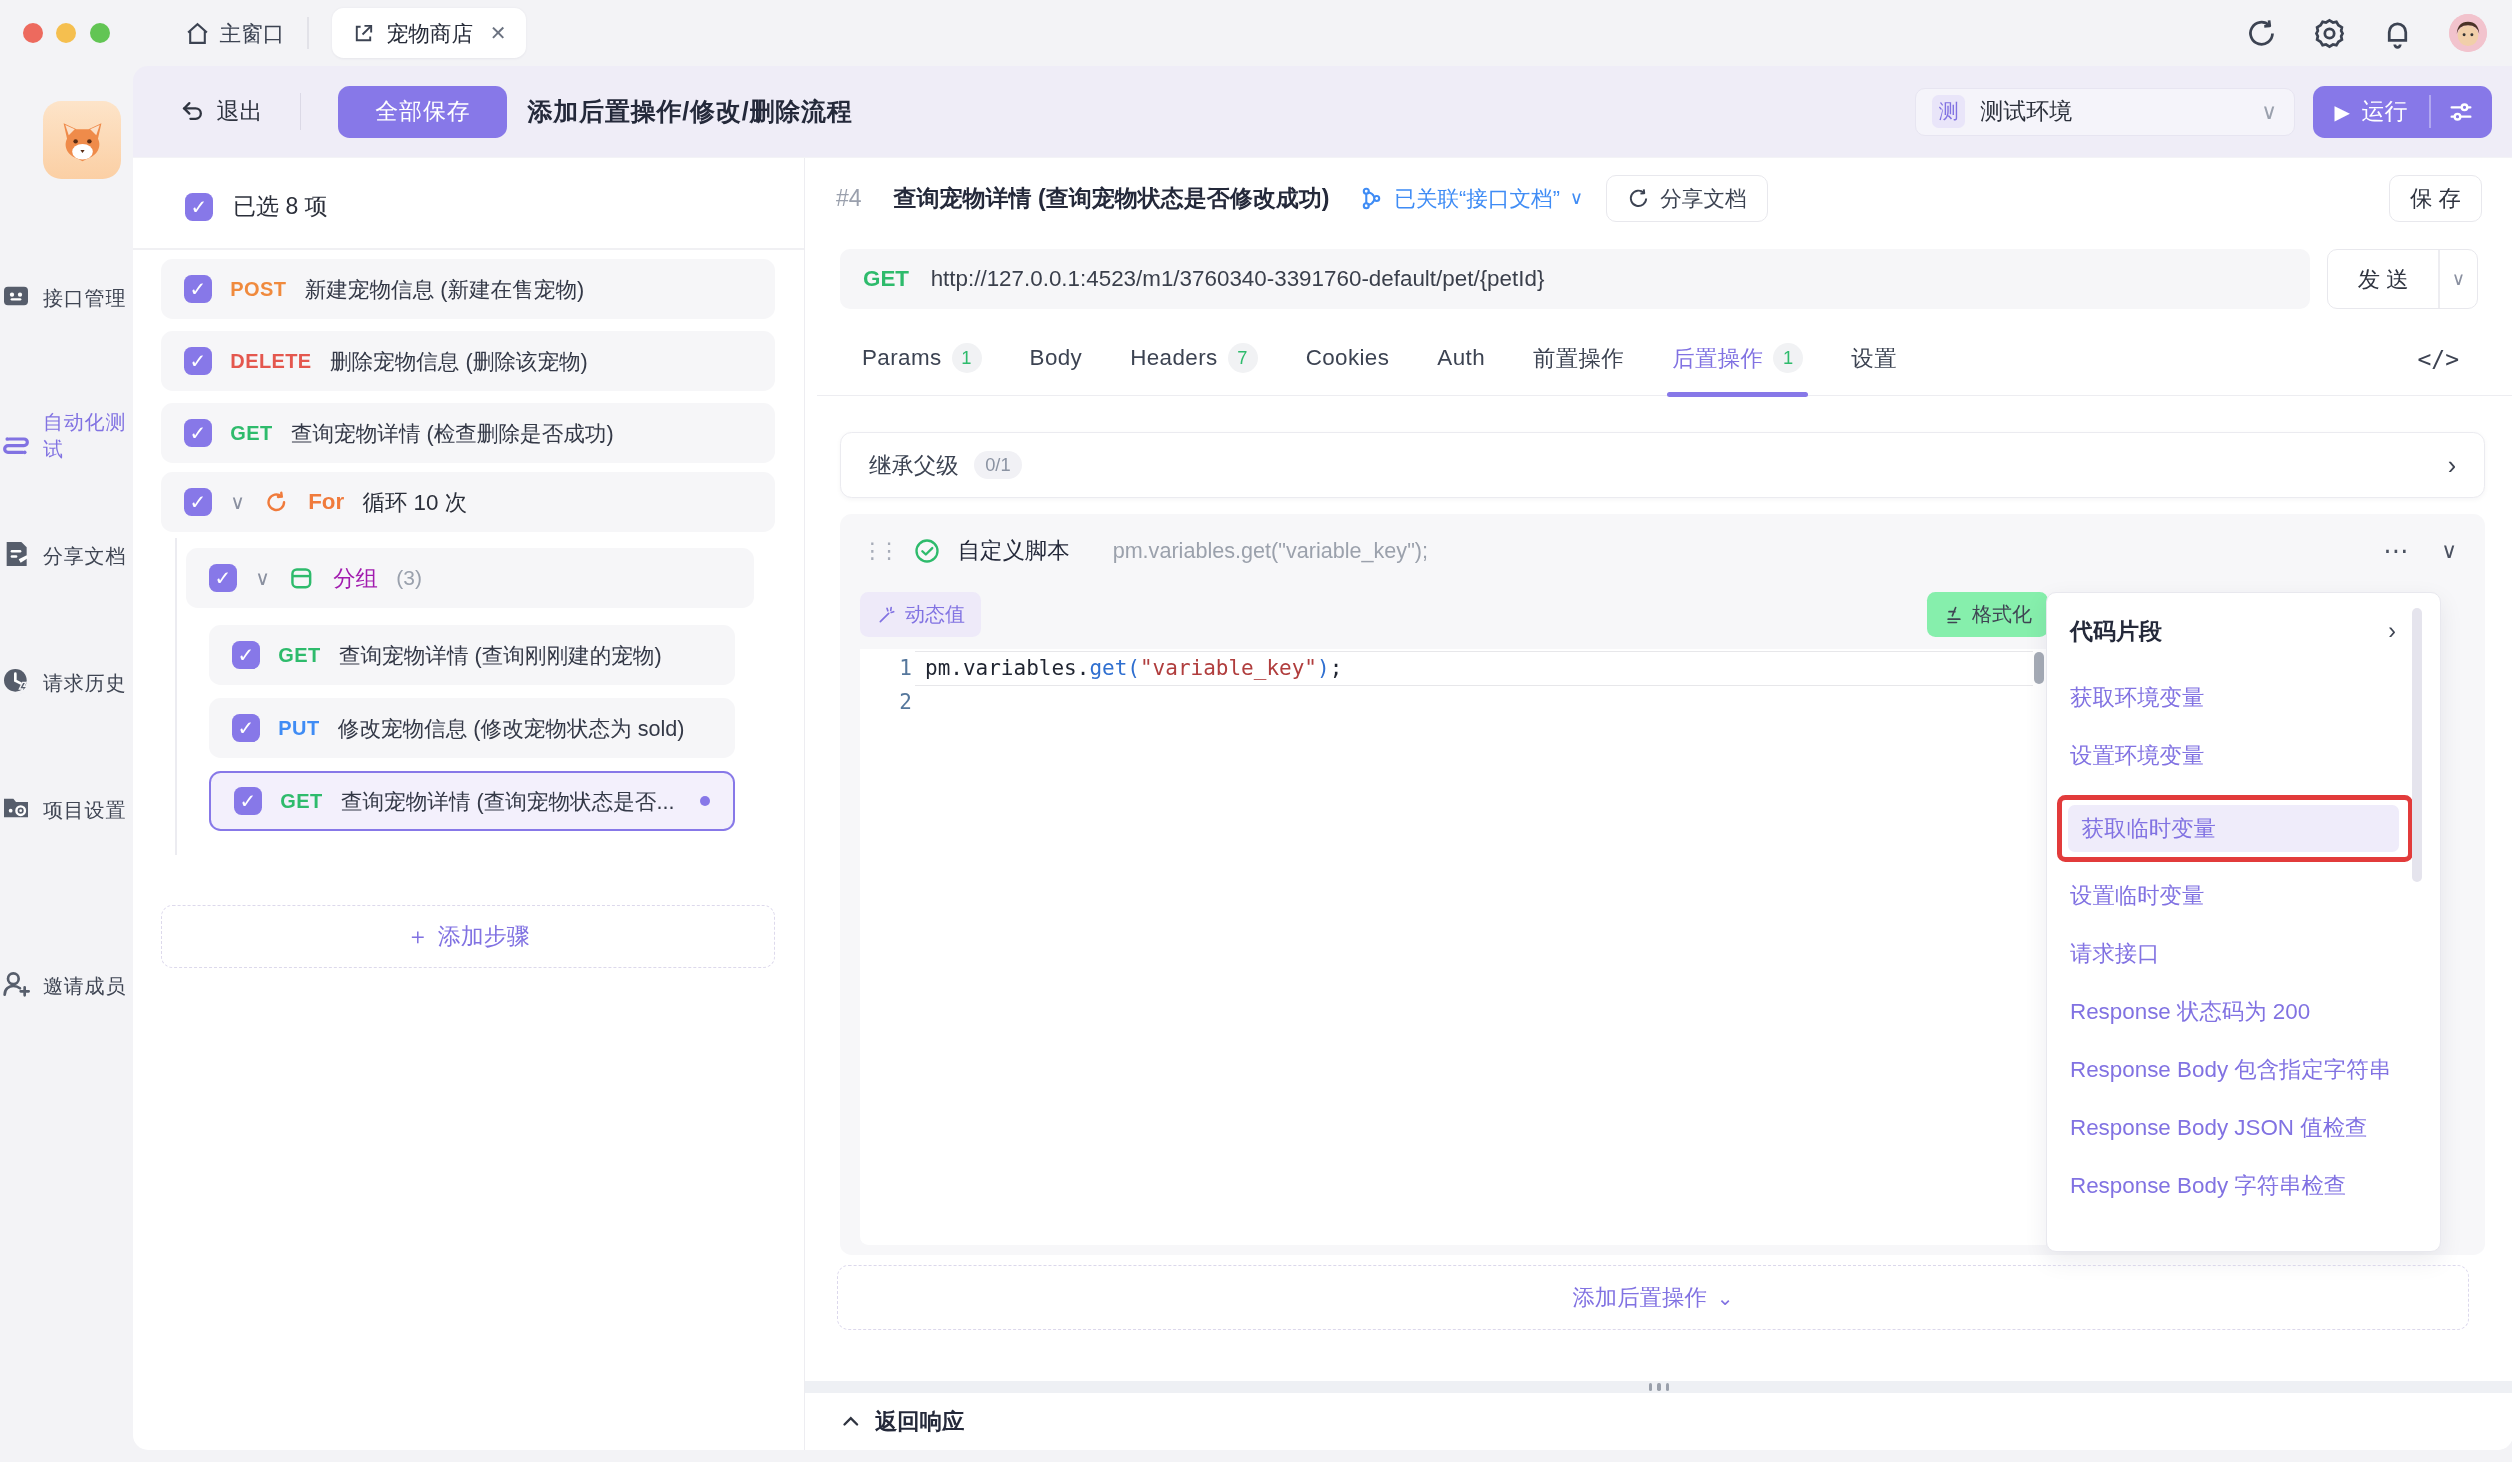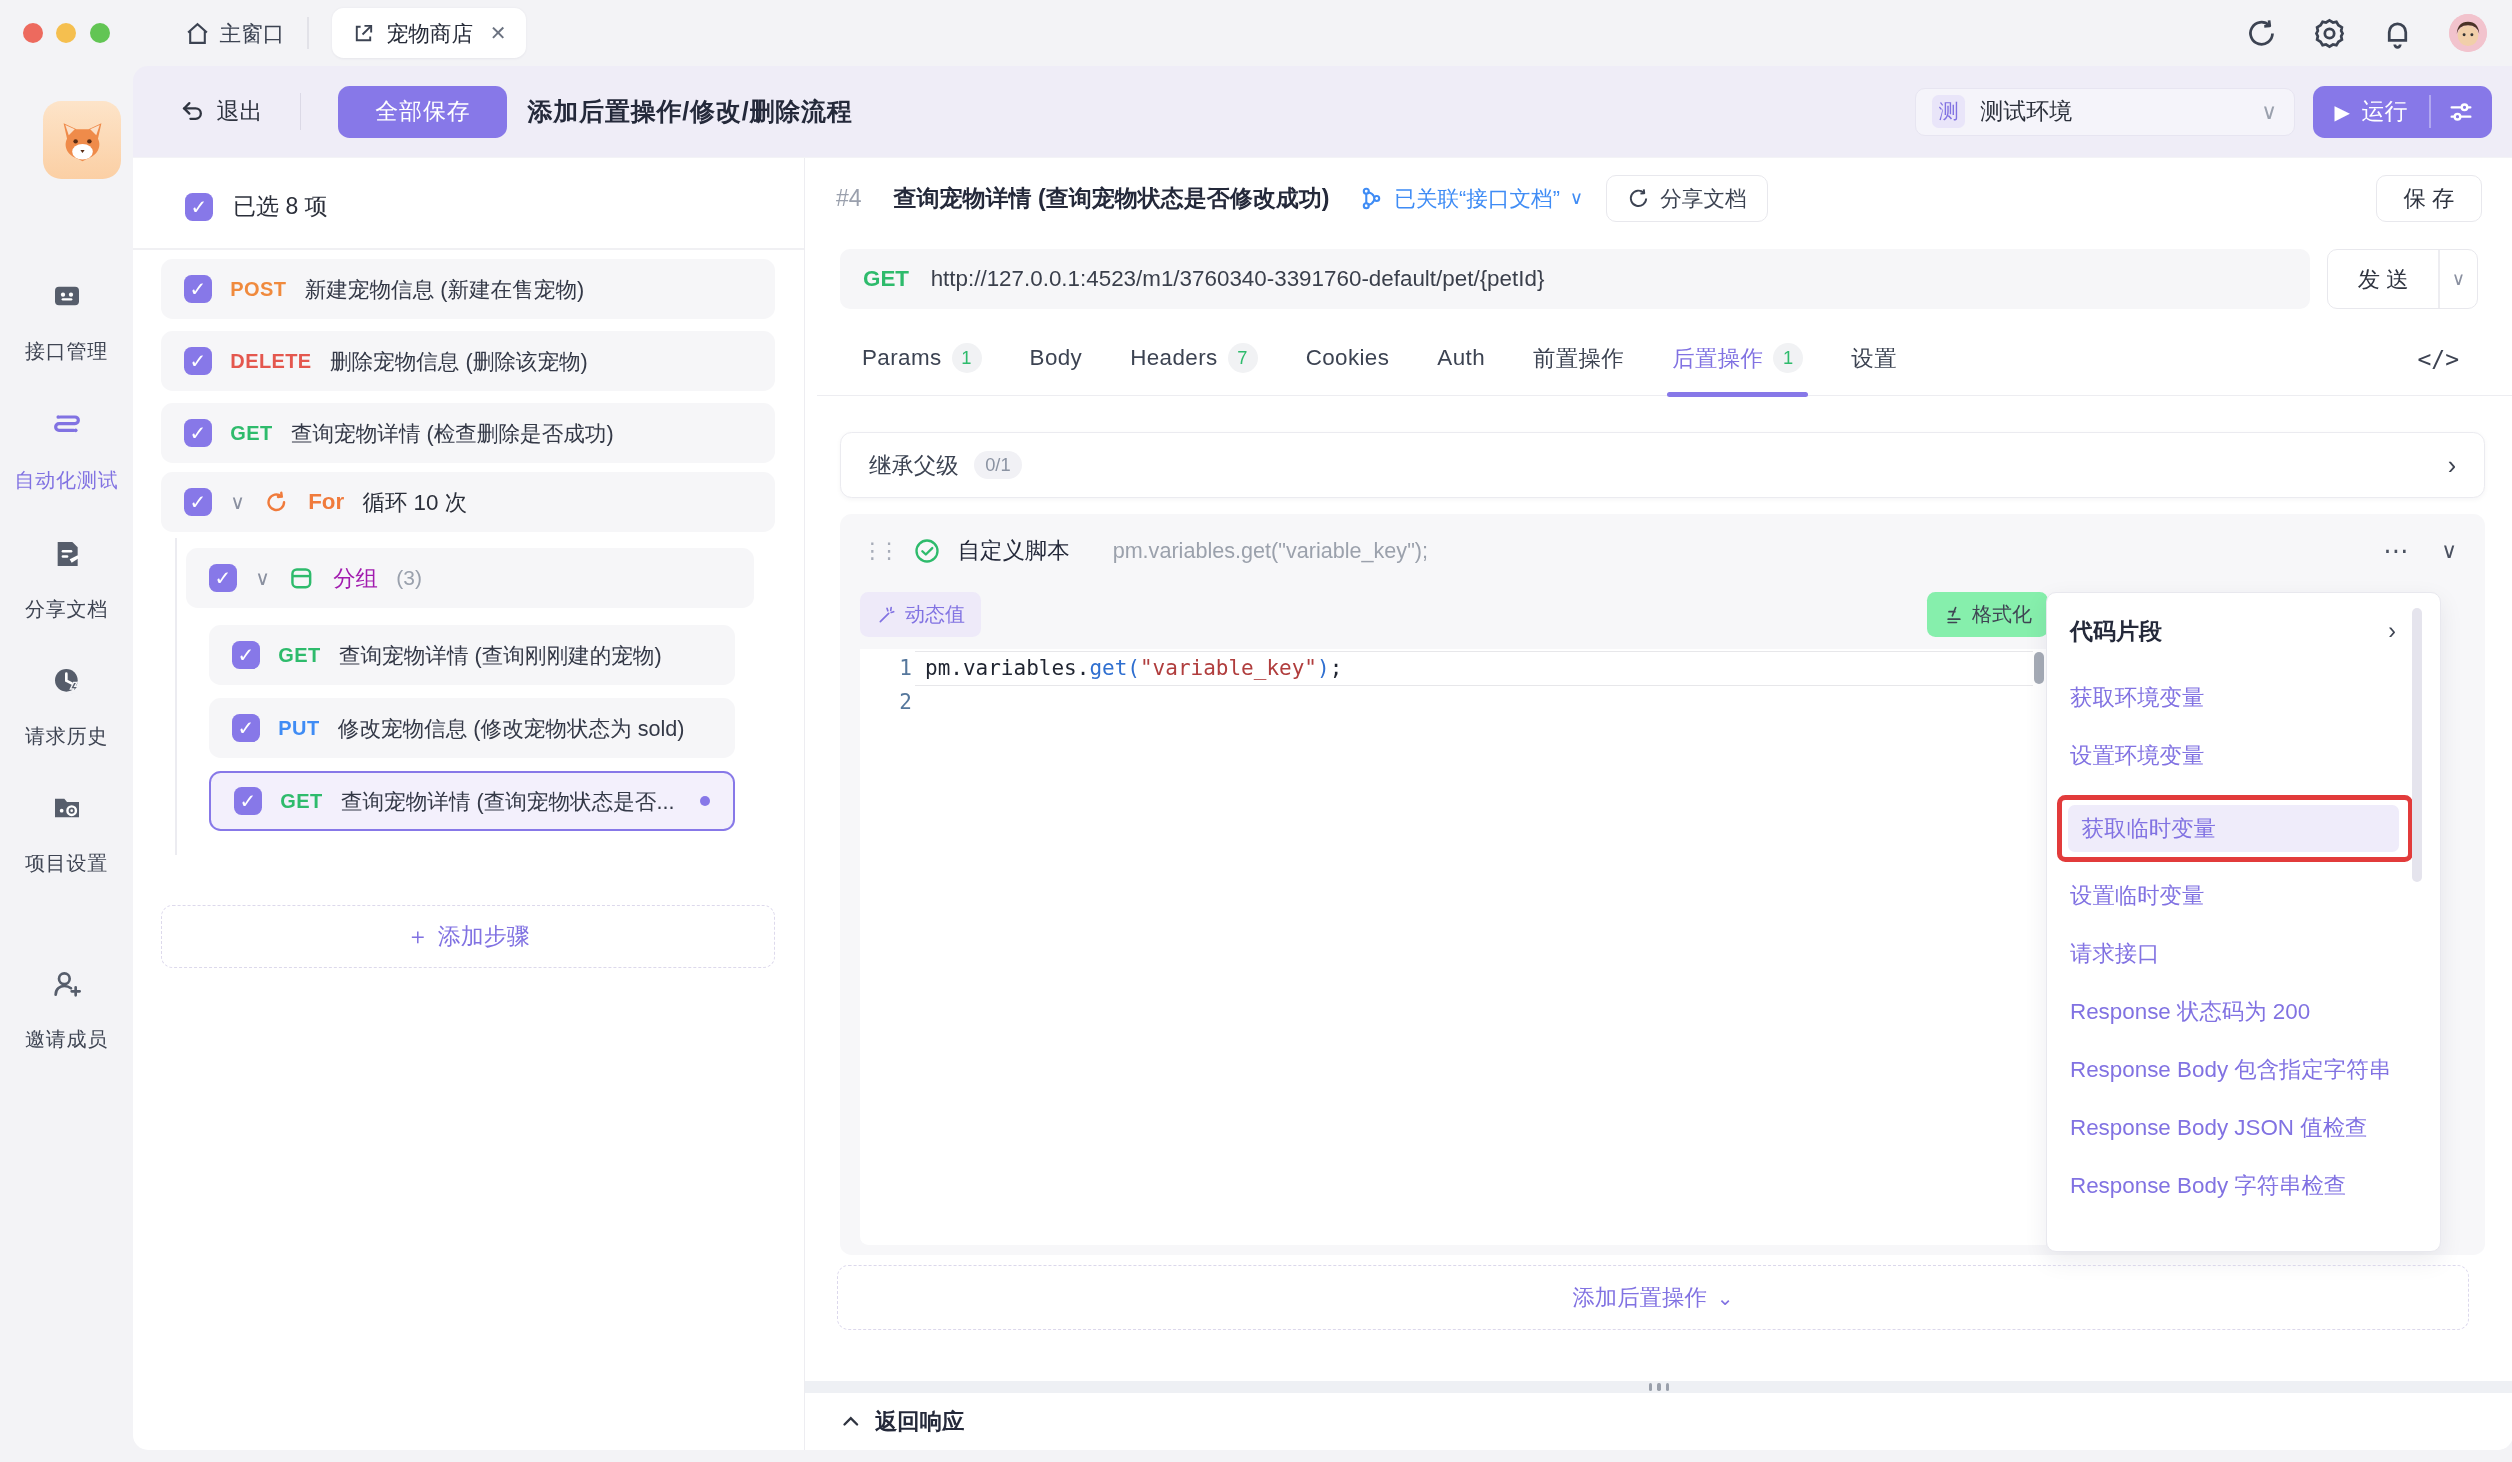--- a/index.html
+++ b/index.html
@@ -23,21 +23,21 @@
   .tb-home{display:flex;align-items:center;gap:10px;margin-left:75px;font-size:21.6px;color:var(--ink2)}
   .tb-div{width:1.7px;height:32px;background:#e2e2e8;margin:0 23px}
   .tb-tab{display:flex;align-items:center;gap:11.6px;background:#fff;border-radius:11.6px;height:50px;padding:0 20px;font-size:21.6px;color:var(--ink);box-shadow:0 0.8px 2.5px rgba(30,30,60,.06)}
   .tb-close{color:#6b7280;font-size:20px;margin-left:5px}
   .tb-right{margin-left:auto;display:flex;align-items:center;gap:35px;margin-right:25px}
   .avatar{width:38px;height:38px;border-radius:50%;overflow:hidden;background:#f2c3cd}
 
   
   .rail{position:absolute;left:0;top:66px;width:133px;height:1396px}
   .fox{position:absolute;left:43px;top:35px;width:78px;height:78px;border-radius:18.3px;background:linear-gradient(180deg,#fde4c9,#fbcfa4);display:flex;align-items:center;justify-content:center}
-  .rail-item{position:absolute;left:0;width:133px;display:flex;flex-direction:column;align-items:center;gap:26px;color:#3f4553}
+  .rail-item{position:absolute;left:0;width:133px;display:flex;flex-direction:row;align-items:flex-end;gap:11px;color:#3f4553}
   .rail-item .lbl{font-size:20px;letter-spacing:0.8px}
   .rail-item.active{color:var(--accent-text)}
   .rail-item.active .lbl{color:var(--accent-text)}
 
   
   .strip{position:absolute;left:133px;top:66px;width:2379px;height:91px;background:var(--strip);border-top-left-radius:15px;display:flex;align-items:center}
   .exit{display:flex;align-items:center;gap:11.6px;font-size:23px;color:#2f3440;margin-left:47px}
   .strip-div{width:1.7px;height:37px;background:#dbd9e6;margin:0 37px}
   .btn-saveall{height:52px;padding:0 37px;border-radius:11.6px;background:var(--accent);color:#fff;font-size:23px;display:flex;align-items:center;letter-spacing:0.8px}
   .flow-title{font-size:25px;font-weight:700;color:#24293a;margin-left:20px;letter-spacing:0.8px}
@@ -69,21 +69,21 @@
   .sel-dot{margin-left:auto;width:10px;height:10px;border-radius:50%;background:var(--accent);flex:0 0 10px}
   .add-step{position:absolute;left:28px;top:747px;width:614px;height:63px;border:1.7px dashed #ddd9ec;border-radius:11.6px;display:flex;align-items:center;justify-content:center;gap:8.3px;color:var(--accent-text);font-size:23px}
 
   
   .main{position:absolute;left:804px;top:158px;width:1708px;height:1292px;background:var(--panel);border-left:1.7px solid var(--line);border-bottom-right-radius:15px}
   .m-head{position:absolute;left:0;top:0;width:100%;height:80px;display:flex;align-items:center}
   .step-no{margin-left:31px;font-size:23px;color:#9aa0ad}
   .m-title{margin-left:32px;font-size:23px;font-weight:700;color:#24293a}
   .linked{margin-left:30px;display:flex;align-items:center;gap:10px;color:var(--link);font-size:21.6px}
   .btn-sync{margin-left:23px;display:flex;align-items:center;gap:10px;height:47px;padding:0 20px;border:1.7px solid #e8e8ed;border-radius:10px;background:#fff;font-size:21.6px;color:#3c4352}
-  .btn-save{position:absolute;right:30px;top:16.6px;height:47px;width:106px;border:1.7px solid #e8e8ed;border-radius:10px;background:#fff;font-size:22.4px;color:#2f3440;display:flex;align-items:center;justify-content:center}
+  .btn-save{position:absolute;right:30px;top:16.6px;height:47px;width:93px;border:1.7px solid #e8e8ed;border-radius:10px;background:#fff;font-size:22.4px;color:#2f3440;display:flex;align-items:center;justify-content:center}
   .url-row{position:absolute;left:35px;top:91px;width:1638px;height:60px;display:flex}
   .url-box{flex:1;background:var(--card);border-radius:10px;display:flex;align-items:center;padding:0 23px;gap:21.6px;margin-right:16.6px}
   .url-method{font-weight:700;font-size:22.4px;color:var(--method-get)}
   .url-text{font-size:22.4px;color:#3a3f4b}
   .btn-send{width:151px;border:1.7px solid #e8e8ed;border-radius:10px;background:#fff;display:flex;align-items:center}
   .send-lbl{flex:1;text-align:center;font-size:22.4px;color:#2f3440}
   .send-div{width:1.7px;height:58px;background:#ededf1}
   .send-chev{width:37px;text-align:center;color:#8a90a0;font-size:18.3px}
   .tabs{position:absolute;left:12px;top:163px;width:1708px;height:75px;display:flex;align-items:center;gap:48px;padding-left:45px;border-bottom:1.7px solid var(--line)}
   .tab{position:relative;display:flex;align-items:center;gap:10px;font-size:22.4px;color:#3c4352;height:100%;letter-spacing:0.4px}

